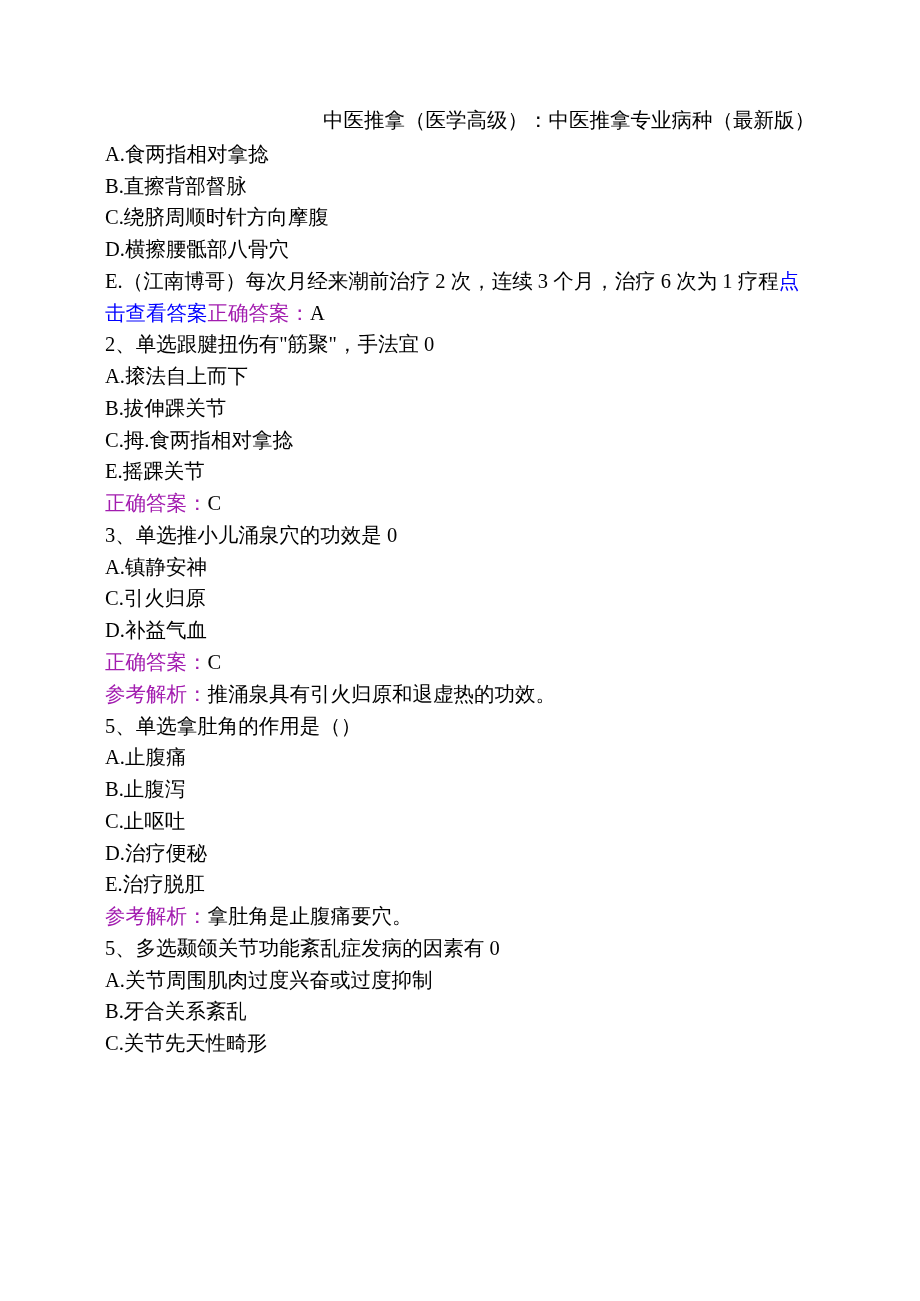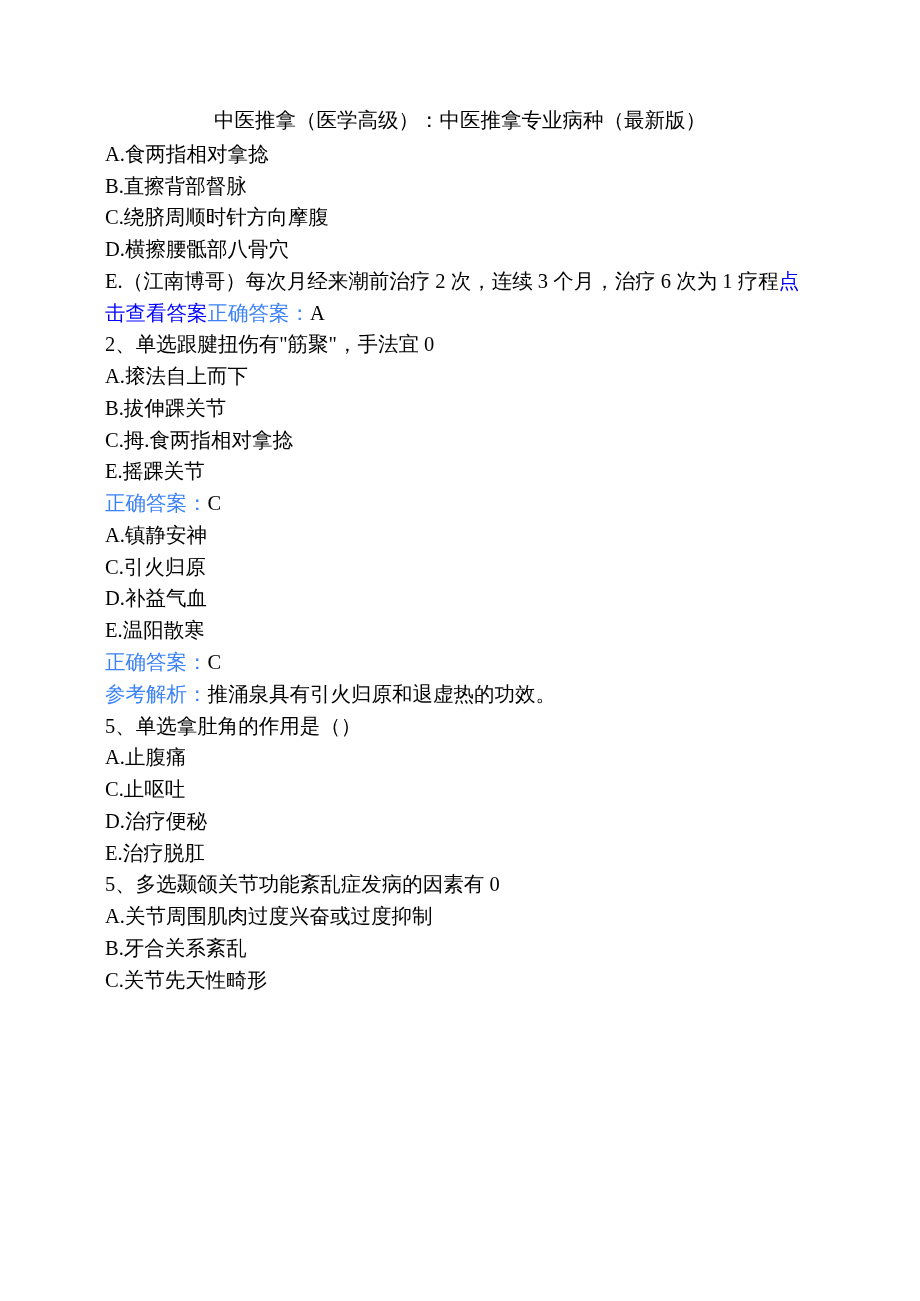--- a/index.html
+++ b/index.html
@@ -10,31 +10,31 @@
     body {
       background: #ffffff;
       font-family: "SimSun", "宋体", serif;
       font-size: 20.5px;
       line-height: 1.55;
       color: #000000;
       padding: 105px 105px 60px 105px;
       width: 920px;
     }
     .title {
-      text-align: center;
+      text-align: right;
       margin-bottom: 2px;
     }
     .question-block {
       margin-bottom: 0;
     }
     .line {
       display: block;
     }
     .red {
-      color: #3b82f6;
+      color: #a21caf;
     }
     .blue {
       color: #0000ff;
     }
     .black {
       color: #000000;
     }
   </style>
 </head>
 <body>
@@ -60,40 +60,46 @@
   <span class="line">A.㨰法自上而下</span>
   <span class="line">B.拔伸踝关节</span>
   <span class="line">C.拇.食两指相对拿捻</span>
   <span class="line">E.摇踝关节</span>
   <span class="line">
     <span class="red">正确答案：</span><span class="black">C</span>
   </span>
 </div>
 
 <div class="question-block">
+  <span class="line">
+    <span>3、单选</span><span>推小儿涌泉穴的功效是 0</span>
+  </span>
   <span class="line">A.镇静安神</span>
   <span class="line">C.引火归原</span>
   <span class="line">D.补益气血</span>
-  <span class="line">E.温阳散寒</span>
   <span class="line">
     <span class="red">正确答案：</span><span class="black">C</span>
   </span>
   <span class="line">
     <span class="red">参考解析：</span><span class="black">推涌泉具有引火归原和退虚热的功效。</span>
   </span>
 </div>
 
 <div class="question-block">
   <span class="line">
     <span>5、单选</span><span>拿肚角的作用是（）</span>
   </span>
   <span class="line">A.止腹痛</span>
+  <span class="line">B.止腹泻</span>
   <span class="line">C.止呕吐</span>
   <span class="line">D.治疗便秘</span>
   <span class="line">E.治疗脱肛</span>
+  <span class="line">
+    <span class="red">参考解析：</span><span class="black">拿肚角是止腹痛要穴。</span>
+  </span>
 </div>
 
 <div class="question-block">
   <span class="line">
     <span>5、多选</span><span>颞颌关节功能紊乱症发病的因素有 0</span>
   </span>
   <span class="line">A.关节周围肌肉过度兴奋或过度抑制</span>
   <span class="line">B.牙合关系紊乱</span>
   <span class="line">C.关节先天性畸形</span>
 </div>

